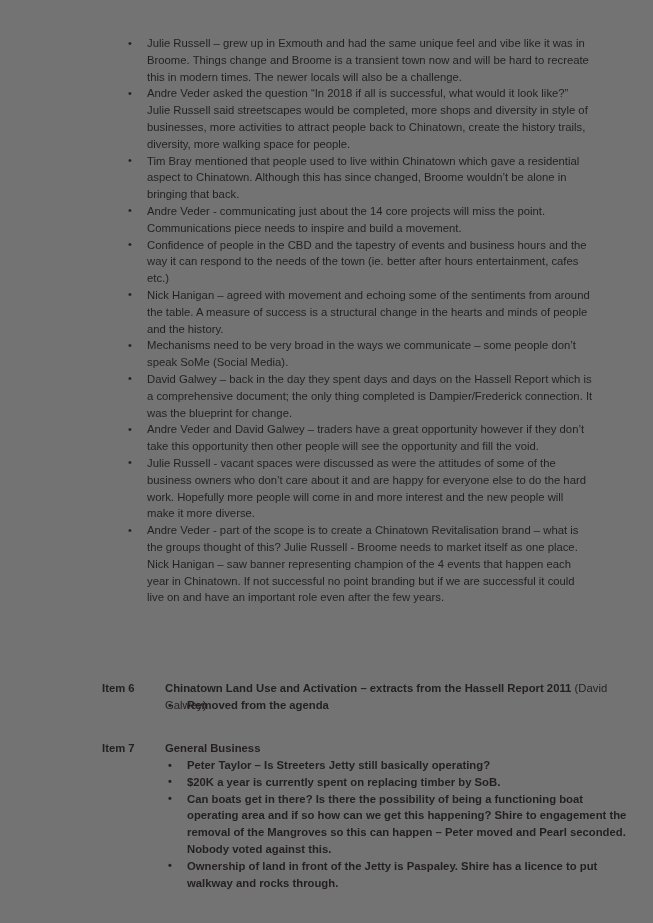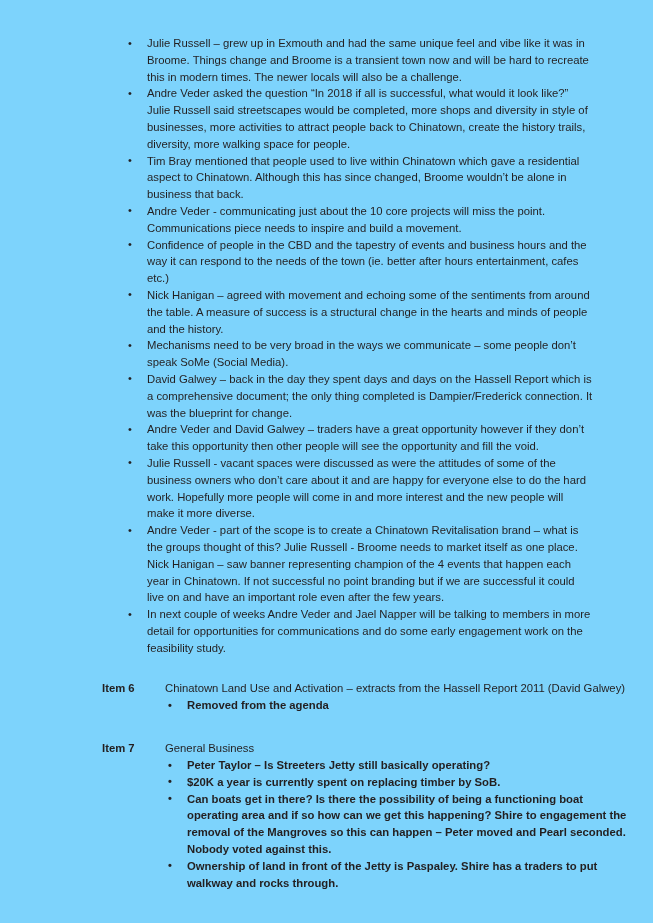--- a/index.html
+++ b/index.html
@@ -10,21 +10,21 @@
   }
   body {
     font-family: "Liberation Sans", sans-serif;
     color: #211f1f;
     -webkit-font-smoothing: antialiased;
   }
   .page {
     position: relative;
     width: 653px;
     height: 923px;
-    background: #7dd3fc;
+    background: #737373;
     overflow: hidden;
     box-sizing: border-box;
   }
 
   
   .bullet-block {
     position: absolute;
     left: 128px;
     top: 35px;
     width: 466px;
@@ -77,21 +77,21 @@
   .item-heading {
     position: absolute;
     left: 125px;
     top: 0;
     width: 470px;
     font-size: 11.3px;
     line-height: 16.8px;
     color: #231f20;
   }
   .item-heading .hd-bold {
-    font-weight: normal;
+    font-weight: bold;
   }
   .item-heading .hd-plain {
     font-weight: normal;
   }
   .item-bullets {
     position: absolute;
     left: 128px;
     top: 17px;
     width: 466px;
     font-weight: bold;
@@ -102,30 +102,29 @@
 </style>
 </head>
 <body>
 
 <div class="page">
 
   <div class="bullet-block">
     <ul class="bullets">
         <li>Julie Russell – grew up in Exmouth and had the same unique feel and vibe like it was in Broome. Things change and Broome is a transient town now and will be hard to recreate this in modern times. The newer locals will also be a challenge.</li>
         <li>Andre Veder asked the question “In 2018 if all is successful, what would it look like?” Julie Russell said streetscapes would be completed, more shops and diversity in style of businesses, more activities to attract people back to Chinatown, create the history trails, diversity, more walking space for people.</li>
-        <li>Tim Bray mentioned that people used to live within Chinatown which gave a residential aspect to Chinatown.  Although this has since changed, Broome wouldn’t be alone in business that back.</li>
-        <li>Andre Veder - communicating just about the 10 core projects will miss the point. Communications piece needs to inspire and build a movement.</li>
+        <li>Tim Bray mentioned that people used to live within Chinatown which gave a residential aspect to Chinatown.  Although this has since changed, Broome wouldn’t be alone in bringing that back.</li>
+        <li>Andre Veder - communicating just about the 14 core projects will miss the point. Communications piece needs to inspire and build a movement.</li>
         <li>Confidence of people in the CBD and the tapestry of events and business hours and the way it can respond to the needs of the town (ie. better after hours entertainment, cafes etc.)</li>
         <li>Nick Hanigan – agreed with movement and echoing some of the sentiments from around the table. A measure of success is a structural change in the hearts and minds of people and the history.</li>
         <li>Mechanisms need to be very broad in the ways we communicate – some people don’t speak SoMe (Social Media).</li>
         <li>David Galwey – back in the day they spent days and days on the Hassell Report which is  a comprehensive document; the only thing completed is Dampier/Frederick connection. It was the blueprint for change.</li>
         <li>Andre Veder and David Galwey – traders have a great opportunity however if they don’t take this opportunity then other people will see the opportunity and fill the void.</li>
         <li>Julie Russell - vacant spaces were discussed as were the attitudes of some of the business owners who don’t care about it and are happy for everyone else to do the hard work. Hopefully more people will come in and more interest and the new people will make it more diverse.</li>
         <li>Andre Veder - part of the scope is to create a Chinatown Revitalisation brand – what is the groups thought of this?  Julie Russell - Broome needs to market itself as one place.  Nick Hanigan – saw banner representing champion of the 4 events that happen each year in Chinatown. If not successful no point branding but if we are successful it could live on and have an important role even after the few years.</li>
-        <li>In next couple of weeks Andre Veder and Jael Napper will be talking to members in more detail for opportunities for communications and do some early engagement work on the feasibility study.</li>
       </ul>
   </div>
 
   <div class="item-section" id="section-item6">
     <div class="item-row">
       <div class="item-label">Item 6</div>
       <div class="item-heading">
         <span class="hd-bold">Chinatown Land Use and Activation – extracts from the Hassell Report 2011</span><span class="hd-plain"> (David Galwey)</span>
       </div>
     </div>
@@ -141,18 +140,18 @@
       <div class="item-label">Item 7</div>
       <div class="item-heading">
         <span class="hd-bold">General Business</span><span class="hd-plain"></span>
       </div>
     </div>
     <div class="item-bullets">
       <ul class="bullets">
           <li>Peter Taylor – Is Streeters Jetty still basically operating?</li>
           <li>$20K a year is currently spent on replacing timber by SoB.</li>
           <li>Can boats get in there? Is there the possibility of being a functioning boat operating area and if so how can we get this happening?  Shire to engagement the removal of the Mangroves so this can happen – Peter moved and Pearl seconded. Nobody voted against this.</li>
-          <li>Ownership of land in front of the Jetty is Paspaley. Shire has a traders to put walkway and rocks through.</li>
+          <li>Ownership of land in front of the Jetty is Paspaley. Shire has a licence to put walkway and rocks through.</li>
         </ul>
     </div>
   </div>
 
 </div>
 
 </body></html>

